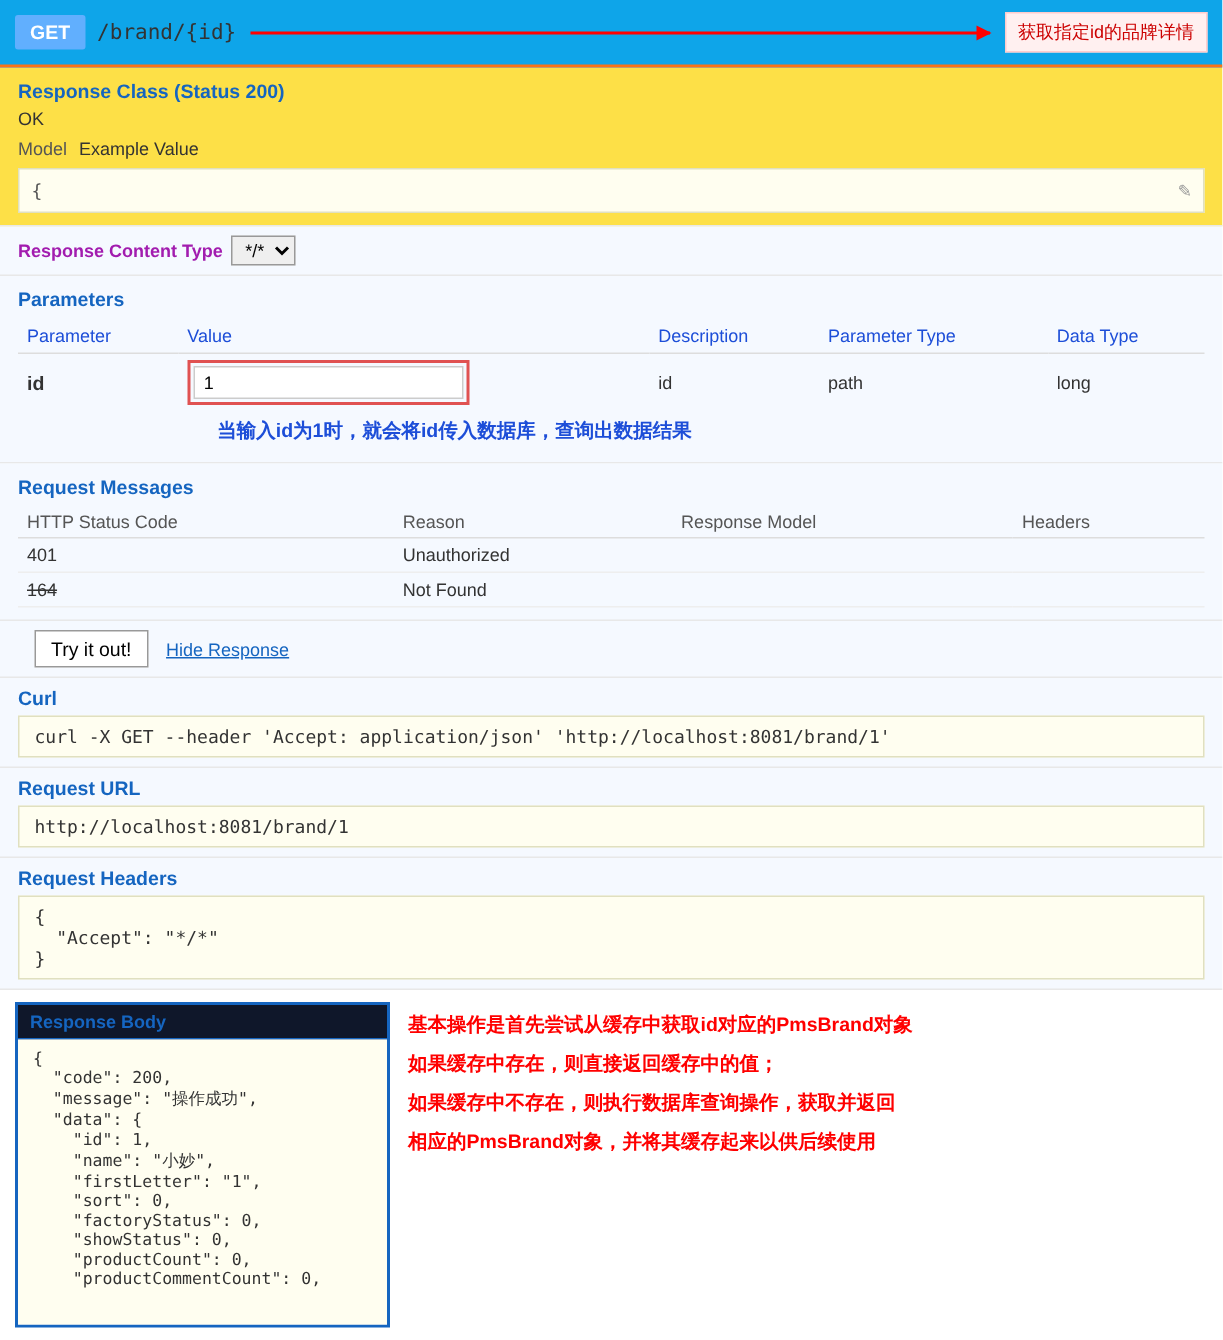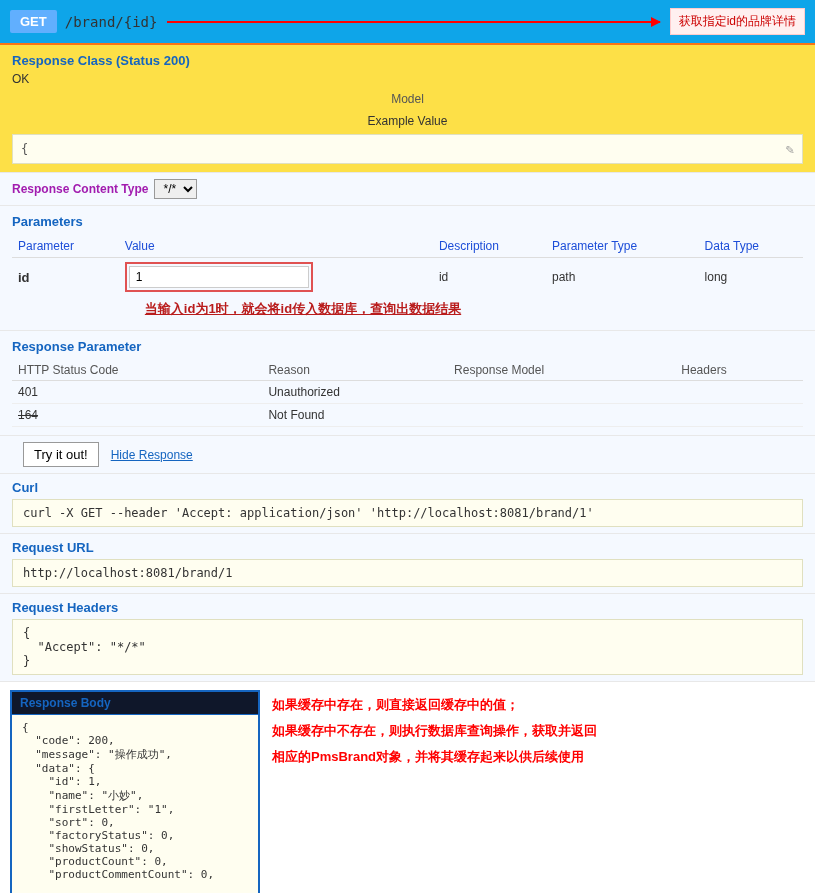--- a/index.html
+++ b/index.html
@@ -85,21 +85,20 @@
       font-size: 12px;
       margin-bottom: 6px;
     }
 
     .model-row {
       display: flex;
       align-items: center;
       gap: 8px;
       font-size: 12px;
       color: #555;
-      flex-direction: column;
     }
 
     .code-box {
       background: #fffef0;
       border: 1px solid #e0e0c0;
       padding: 6px 8px;
       font-family: monospace;
       font-size: 12px;
       margin-top: 6px;
       color: #555;
@@ -182,25 +181,24 @@
     }
 
     .value-input {
       border: 1px solid #ccc;
       padding: 3px 6px;
       font-size: 12px;
       width: 180px;
     }
 
     .annotation-red {
-      color: #b91c1c;
+      color: #1d4ed8;
       font-size: 13px;
       font-weight: bold;
       padding-left: 20px;
-      text-decoration: underline;
     }
 
     .response-messages-section {
       padding: 0 12px 8px;
       background: #f5f9ff;
       border-bottom: 1px solid #e8e8e8;
     }
 
     .response-messages-title {
       color: #1565c0;
@@ -403,21 +401,21 @@
         <td></td>
         <td colspan="4">
           <span class="annotation-red">当输入id为1时，就会将id传入数据库，查询出数据结果</span>
         </td>
       </tr>
     </tbody>
   </table>
 </div>
 
 <div class="response-messages-section">
-  <div class="response-messages-title">Response Parameter</div>
+  <div class="response-messages-title">Request Messages</div>
   <table class="resp-table">
     <thead>
       <tr>
         <th>HTTP Status Code</th>
         <th>Reason</th>
         <th>Response Model</th>
         <th>Headers</th>
       </tr>
     </thead>
     <tbody>
@@ -469,17 +467,18 @@
     "id": 1,
     "name": "小妙",
     "firstLetter": "1",
     "sort": 0,
     "factoryStatus": 0,
     "showStatus": 0,
     "productCount": 0,
     "productCommentCount": 0,</div>
   </div>
   <div>
+    <div class="annotation-text">基本操作是首先尝试从缓存中获取id对应的PmsBrand对象</div>
     <div class="annotation-text">如果缓存中存在，则直接返回缓存中的值；</div>
     <div class="annotation-text">如果缓存中不存在，则执行数据库查询操作，获取并返回</div>
     <div class="annotation-text">相应的PmsBrand对象，并将其缓存起来以供后续使用</div>
   </div>
 </div>
 
 </body></html>

